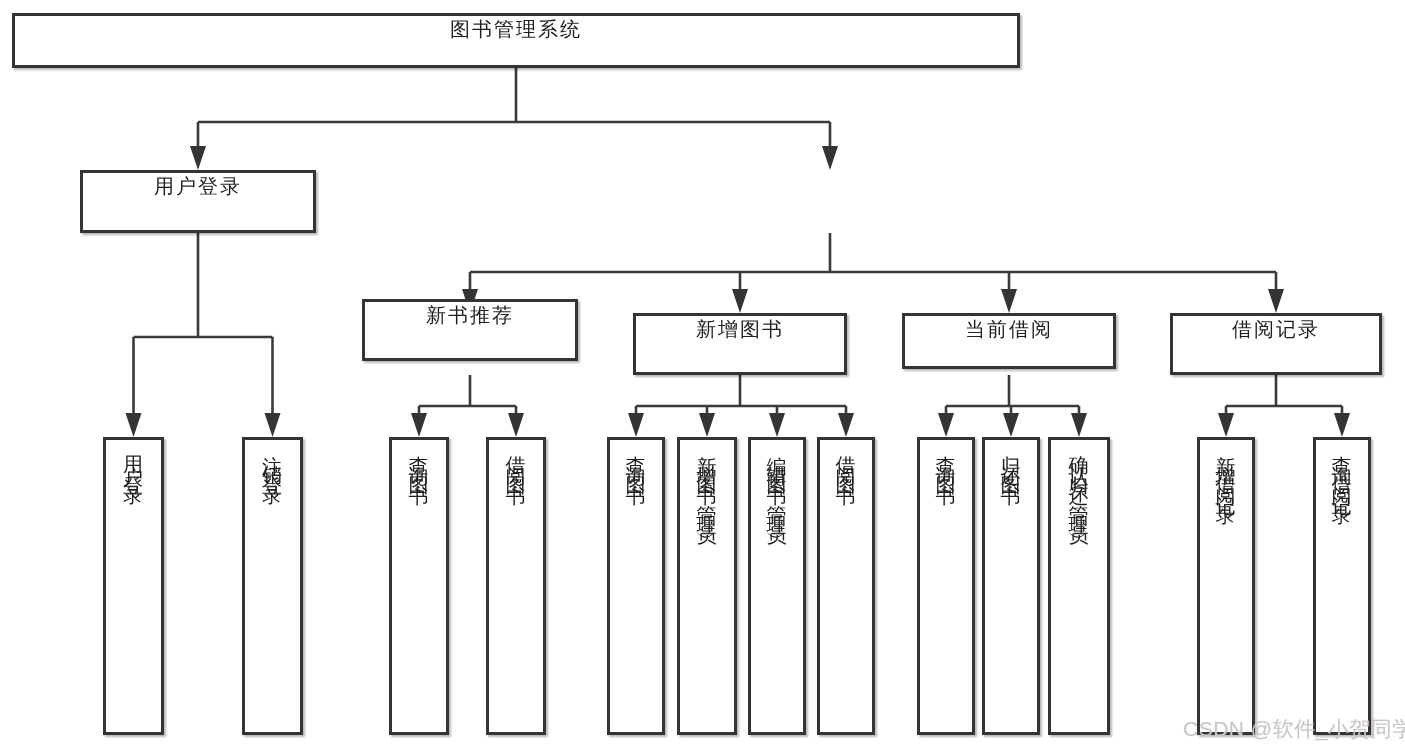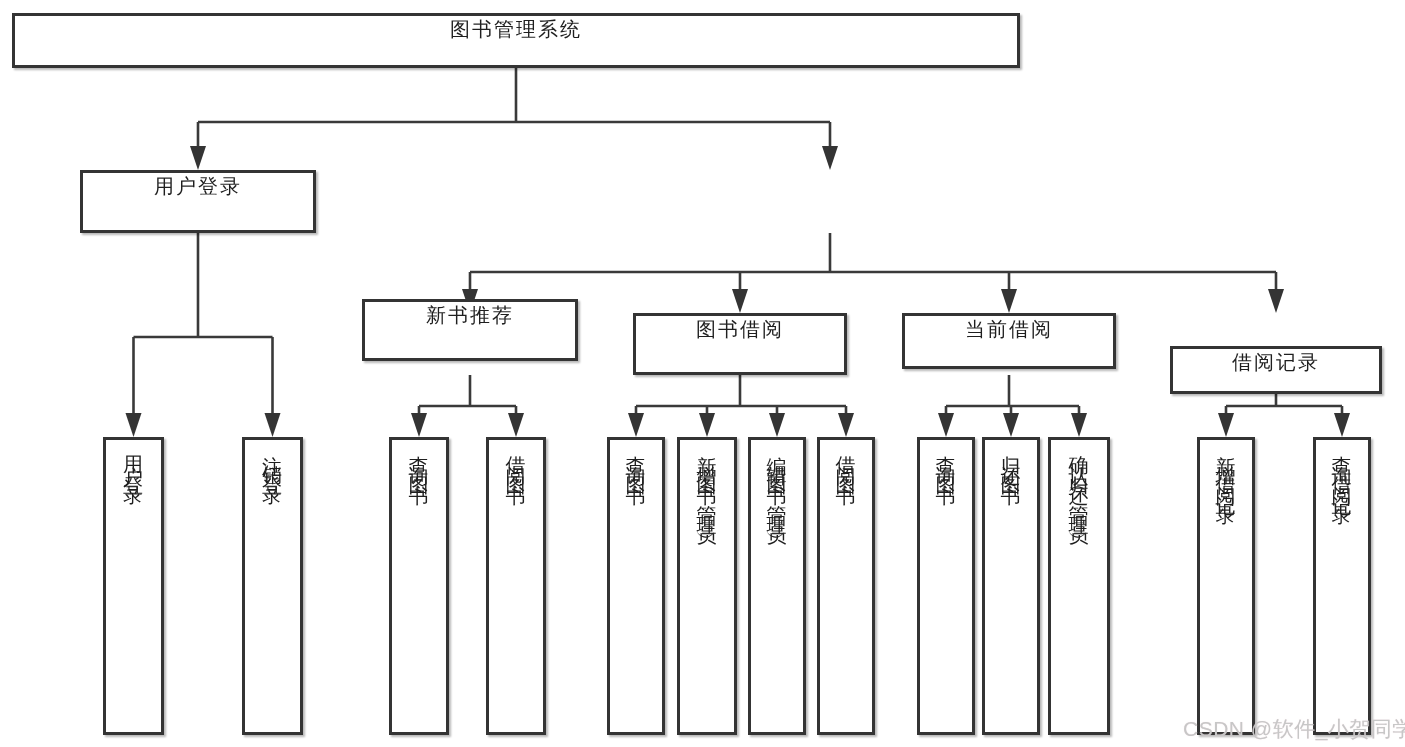--- a/index.html
+++ b/index.html
@@ -68,26 +68,26 @@
   </div>
 
   <div class="box h" style="left:80px; top:170px; width:236px; height:63px;">
     <span>用户登录</span>
   </div>
 
   <div class="box h" style="left:362px; top:299px; width:216px; height:62px;">
     <span>新书推荐</span>
   </div>
   <div class="box h" style="left:633px; top:313px; width:214px; height:62px;">
-    <span>图书借阅</span>
+    <span>新增图书</span>
   </div>
   <div class="box h" style="left:902px; top:313px; width:214px; height:56px;">
     <span>当前借阅</span>
   </div>
-  <div class="box h" style="left:1170px; top:313px; width:212px; height:48px;margin-top:33px;">
+  <div class="box h" style="left:1170px; top:313px; width:212px; height:62px;">
     <span>借阅记录</span>
   </div>
 
   <div class="box v" style="left:103px; top:437px; width:61px; height:298px;">
     <span class="vtext">用户登录</span>
   </div>
   <div class="box v" style="left:242px; top:437px; width:61px; height:298px;">
     <span class="vtext">注销登录</span>
   </div>
 

